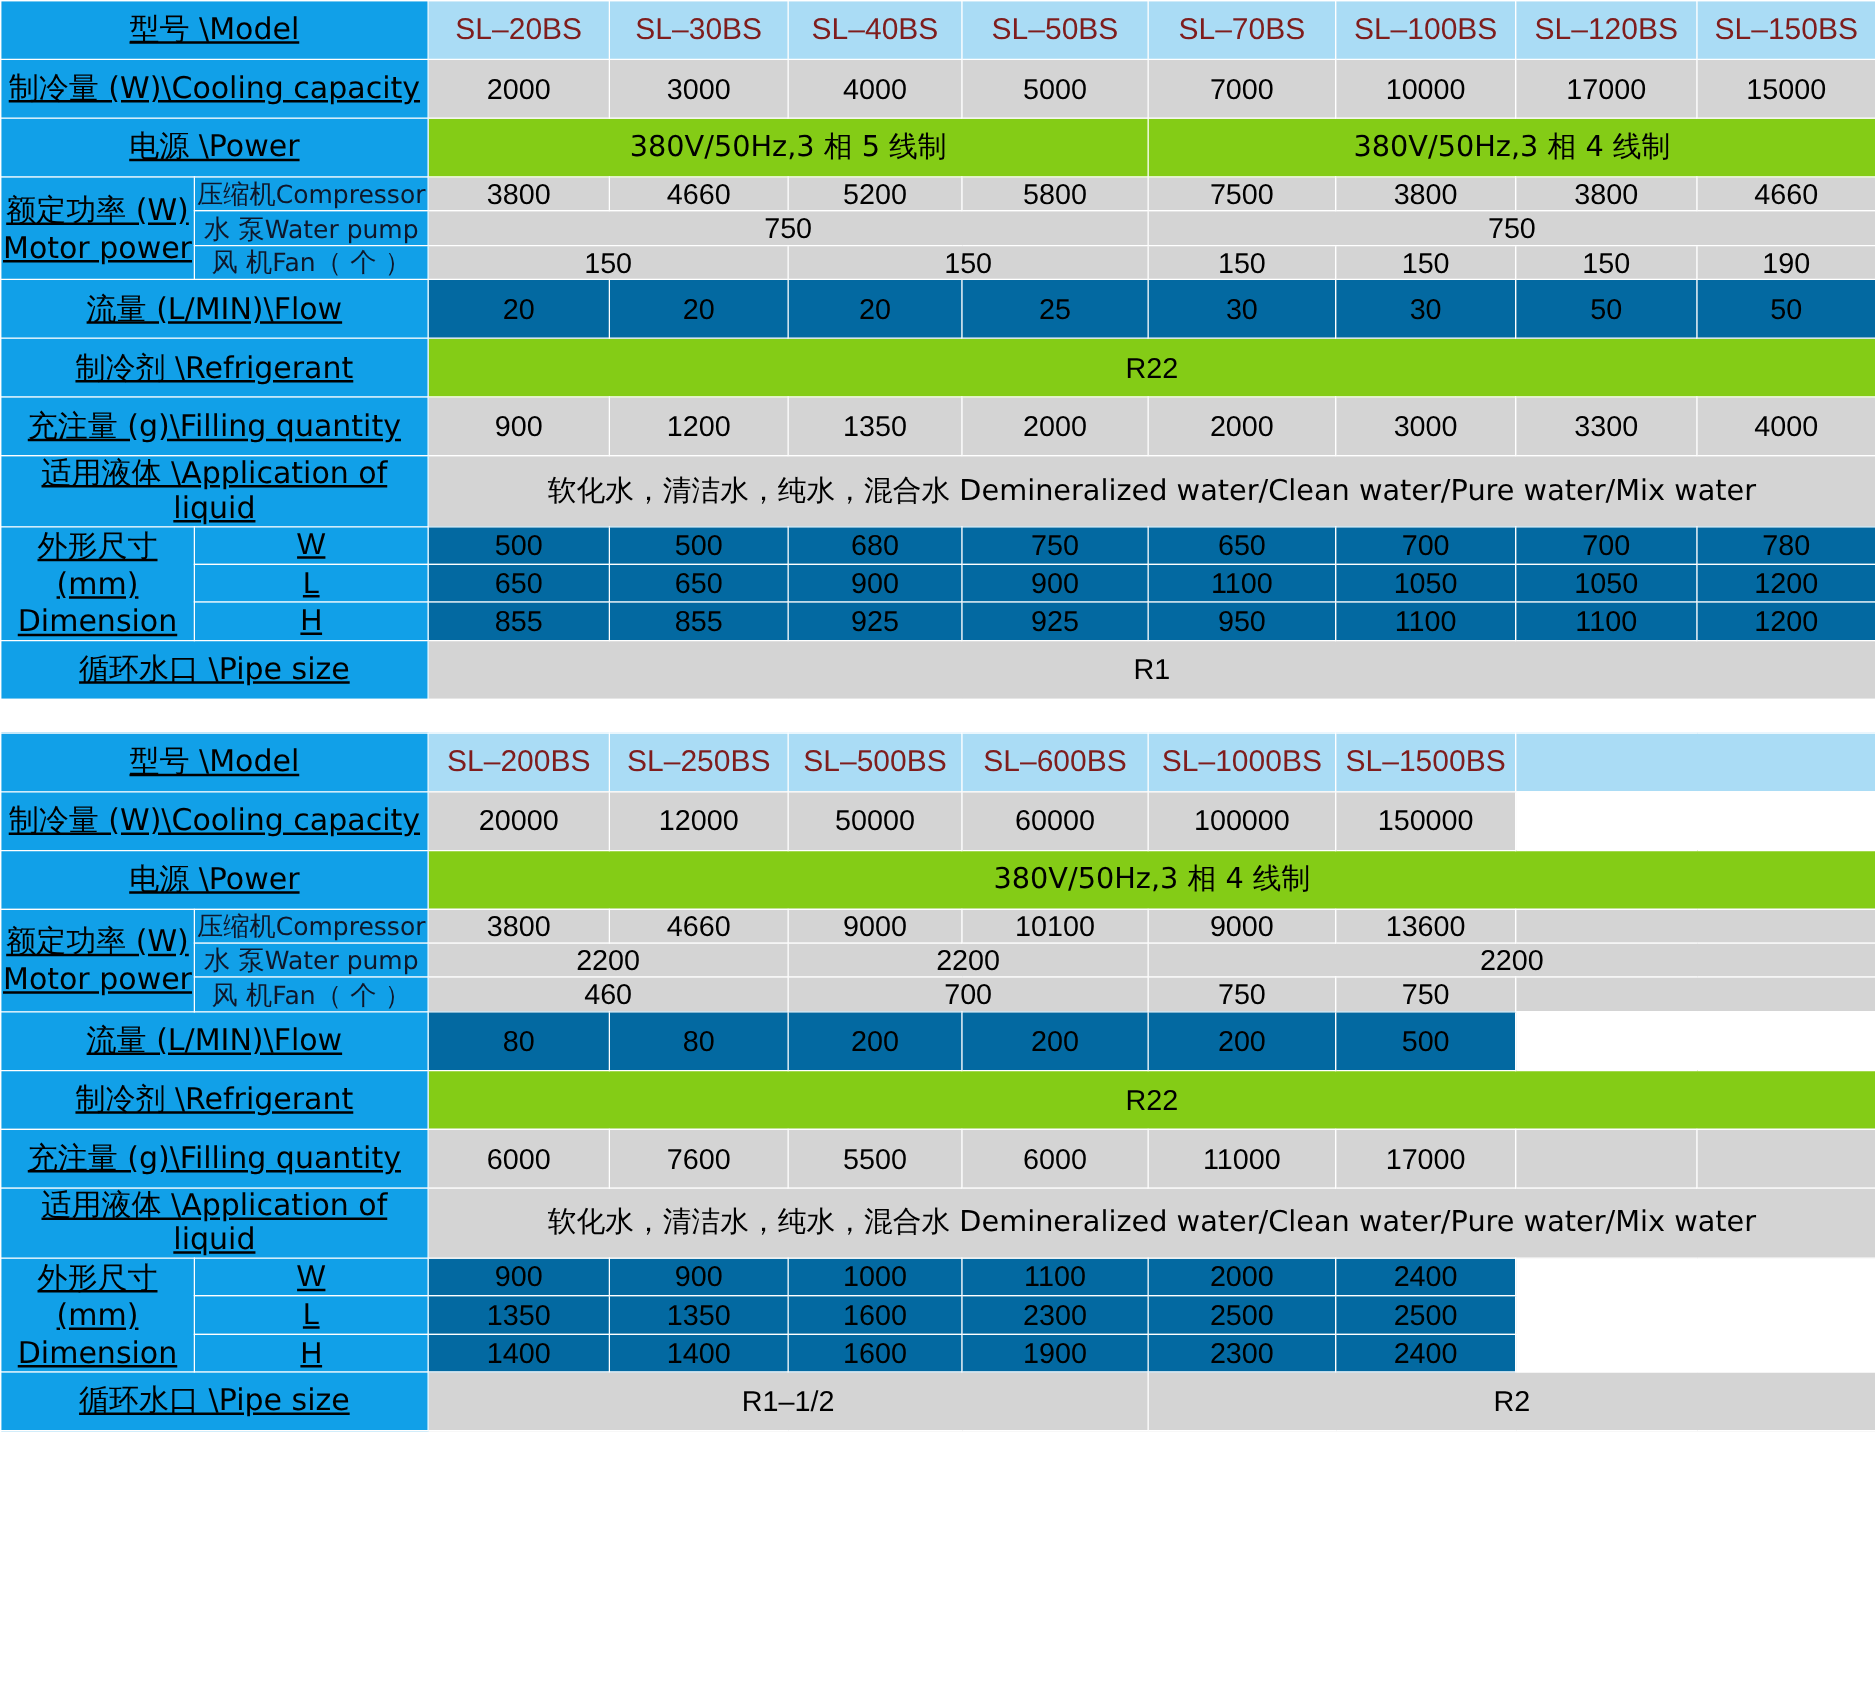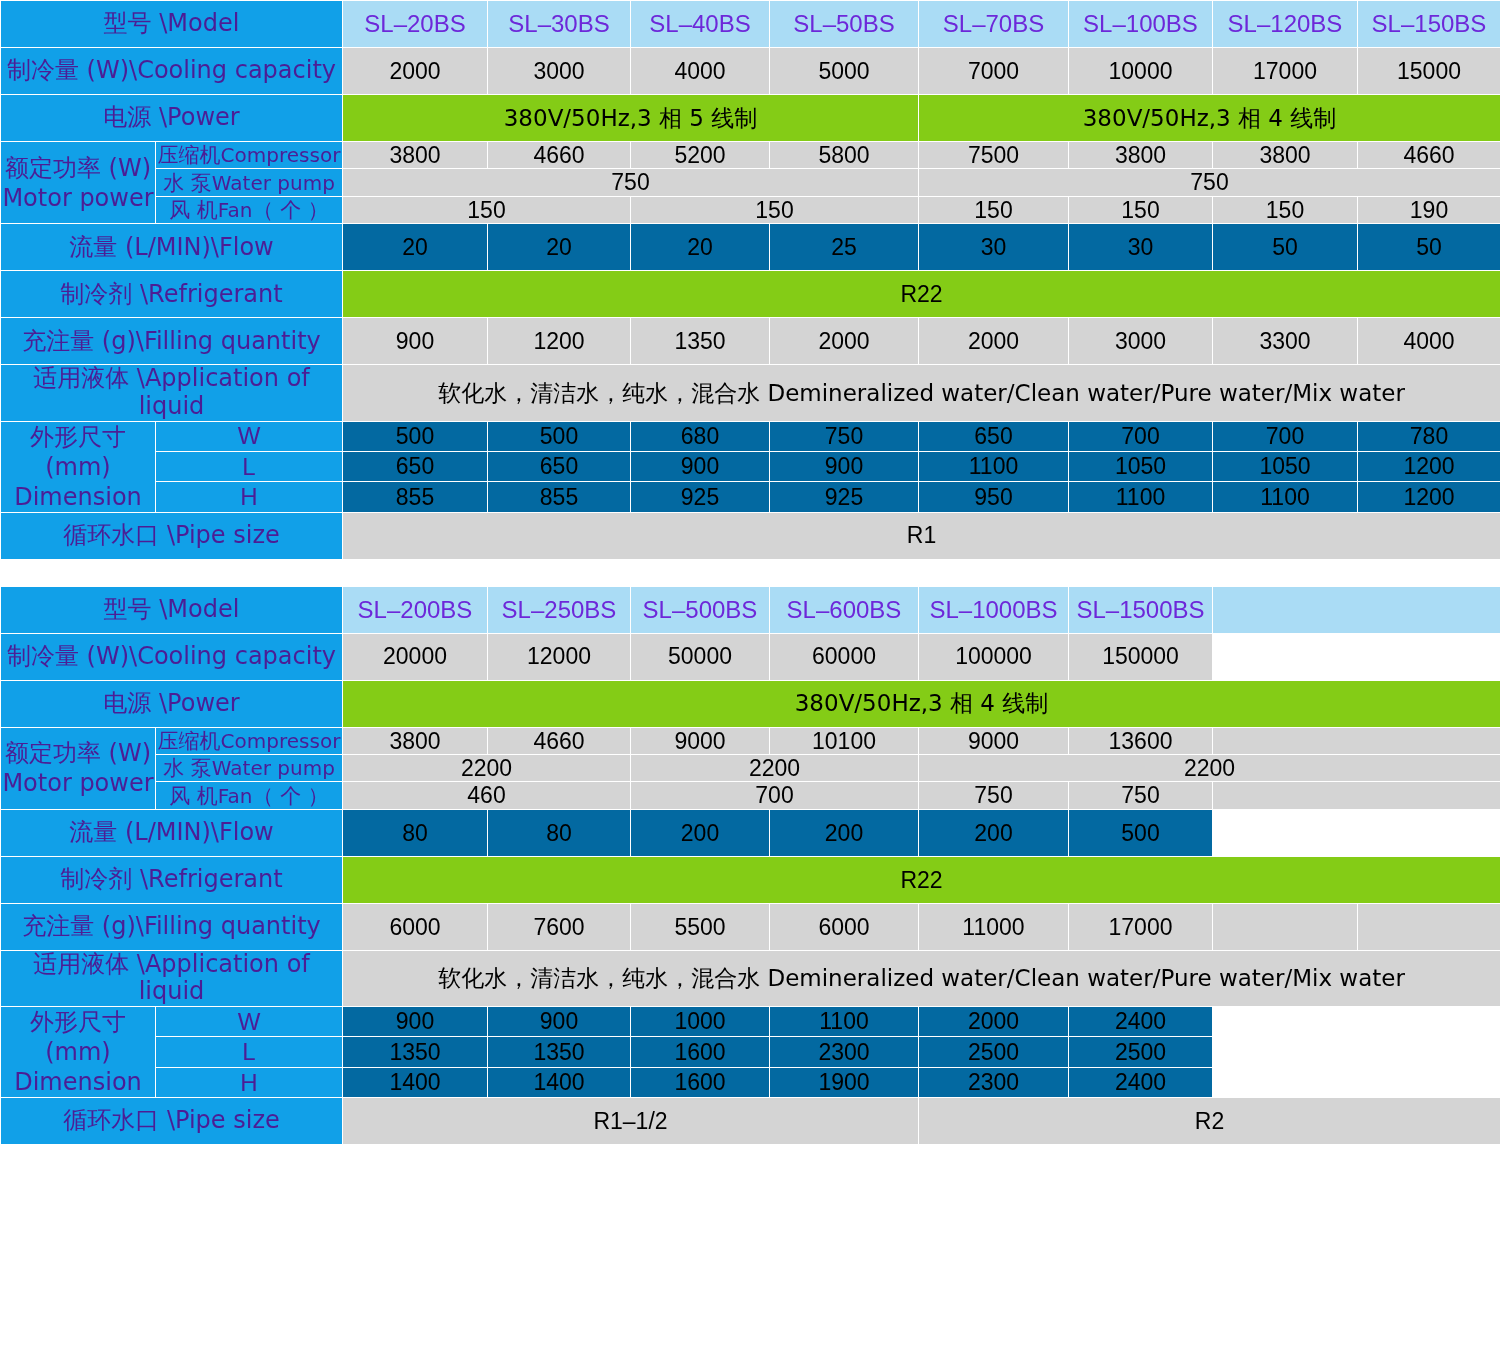--- a/index.html
+++ b/index.html
@@ -21,31 +21,32 @@
     border:1px solid #ffffff;
     text-align:center;
     vertical-align:middle;
     font-size:23px;
     padding:0;
     line-height:1.15;
   }
   
   .lbl{
     background:#11a0e8;
-    color:#4c1d95;
+    color:#000000;
     font-size:24px;
+    text-decoration:underline;
   }
   .lbl-sm{
     background:#11a0e8;
-    color:#4c1d95;
+    color:#0f172a;
     font-size:21px;
   }
   .hdr-model{
     background:#aadcf5;
-    color:#6d28d9;
+    color:#7f1d1d;
     font-size:24px;
   }
   .d-grey{background:#d4d4d4;}
   .d-light{background:#84cc16;}
   .d-white{background:#0369a1;}
   .blank-blue{background:#aadcf5;}
   .blank-grey{background:#d4d4d4;}
   .blank-white{background:#ffffff;}
   .cn{font-family:"DejaVu Sans","Liberation Sans",sans-serif;}
   .tall{height:46px;}

